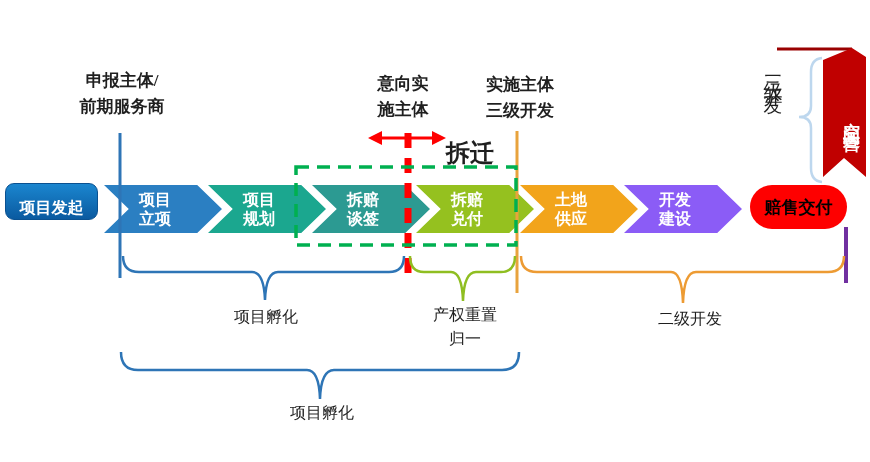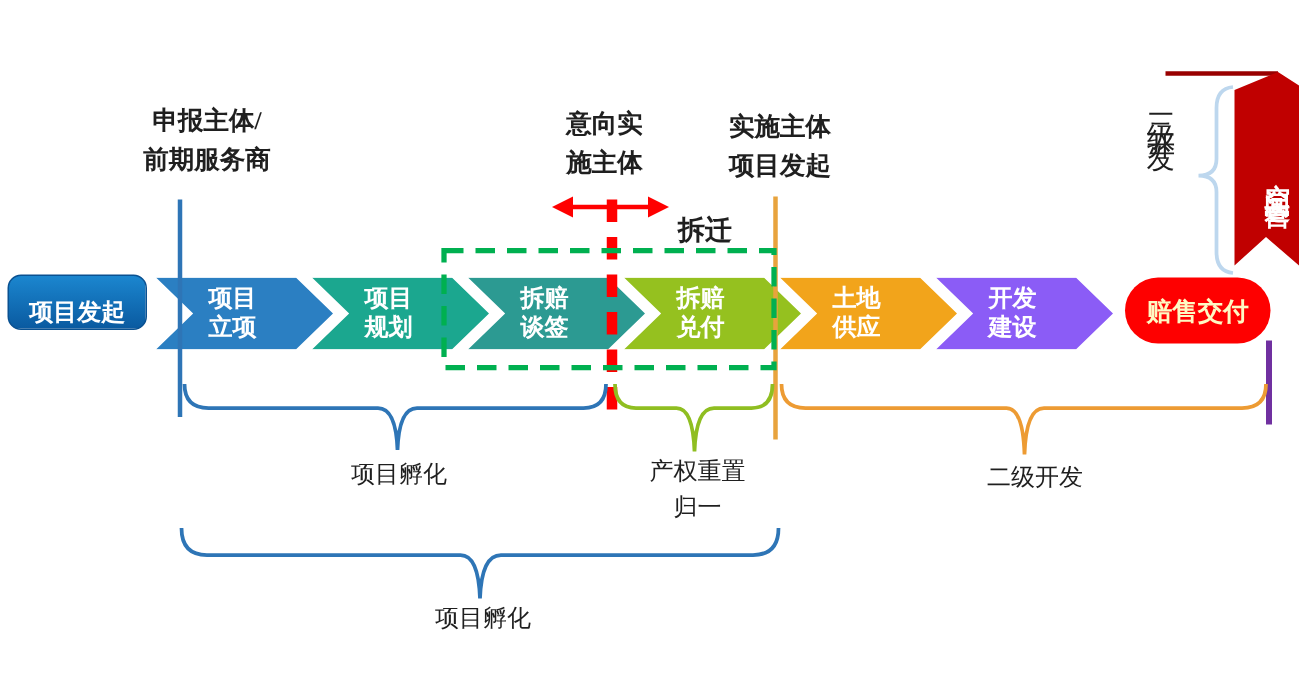--- a/index.html
+++ b/index.html
@@ -15,21 +15,21 @@
   .c3{left:312px;background:#2C9A92;}
   .c4{left:416px;background:#95C11F;}
   .c5{left:520px;background:#F2A41B;text-align:center;}
   .c6{left:624px;background:#8b5cf6;}
   
   .start-box{position:absolute;left:5px;top:183px;width:93px;height:37px;border-radius:9px;
         background:linear-gradient(180deg,#1B86CF 0%,#0A5AA0 100%);border:1px solid #0A5191;
         display:flex;align-items:flex-end;justify-content:center;color:#fff;
         font:600 16px "Liberation Sans",sans-serif;box-sizing:border-box;z-index:1;}
   .end-box{position:absolute;left:750px;top:185px;width:97px;height:44px;border-radius:22px;
-        background:#FE0000;display:flex;align-items:center;justify-content:center;color:#fef9c3;
+        background:#FE0000;display:flex;align-items:center;justify-content:center;color:#000000;
         font:600 17px "Liberation Sans",sans-serif;z-index:1;}
   
   .lbl{position:absolute;transform:translateX(-50%);text-align:center;color:#1f1f1f;
        font-family:"Liberation Serif",serif;white-space:pre-line;z-index:6;}
   .lbl.top{font-weight:bold;font-size:17px;line-height:26px;}
   .lbl.phase{font-size:16px;line-height:24px;}
   .vtext{position:absolute;writing-mode:vertical-rl;text-orientation:upright;z-index:7;}
   #tertiary-label{left:760px;top:60px;height:115px;font:19px "Liberation Serif",serif;
        color:#1f1f1f;letter-spacing:7px;}
   #banner-label{left:827px;top:66px;height:102px;width:36px;color:#fff;text-align:center;
@@ -91,27 +91,27 @@
     <path d="M 410 256 Q 410 272 424 272 H 451 Q 462 272 463 301 Q 464 272 476 272 H 501 Q 515 272 515 256" fill="none" stroke="#8FBE21" stroke-width="2.5"></path>
     <path d="M 521 256 Q 521 272 537 272 H 671 Q 682 272 683 303 Q 684 272 696 272 H 828 Q 844 272 844 256" fill="none" stroke="#ED9B33" stroke-width="2.5"></path>
     <path d="M 121 352 Q 121 370 138 370 H 307 Q 319 370 320 399 Q 321 370 334 370 H 502 Q 519 370 519 352" fill="none" stroke="#2E75B6" stroke-width="2.5"></path>
 
     <path d="M 822 58 Q 811 59 811 72 V 106 Q 811 117 799 117 Q 811 117 811 128 V 168 Q 811 181 822 182" fill="none" stroke="#BDD7EE" stroke-width="2.5"></path>
 
     <line x1="777" y1="49" x2="852" y2="49" stroke="#990000" stroke-width="3"></line>
     <polygon points="823,60 852,48 866,57 866,177 844,158 823,177" fill="#C00000"></polygon>
   </svg>
 
-  <div class="lbl top" style="left:122px;top:68px;margin-left:16px;">申报主体/
+  <div class="lbl top" style="left:122px;top:68px;">申报主体/
 前期服务商</div>
   <div class="lbl top" style="left:403px;top:72px;font-family:Liberation Mono, monospace;">意向实
 施主体</div>
   <div class="lbl top" style="left:520px;top:72px;">实施主体
-项目发起</div>
-  <div class="lbl top" style="left:470px;top:140px;font-size:18px;">拆迁</div>
+三级开发</div>
+  <div class="lbl top" style="left:470px;top:140px;font-size:24px;">拆迁</div>
 
   <div class="lbl phase" style="left:266px;top:305px;">项目孵化</div>
   <div class="lbl phase" style="left:465px;top:303px;">产权重置
 归一</div>
   <div class="lbl phase" style="left:690px;top:307px;">二级开发</div>
   <div class="lbl phase" style="left:322px;top:401px;">项目孵化</div>
 
   <div class="vtext" id="tertiary-label">三级开发</div>
   <div class="vtext" id="banner-label">空间运营</div>
 

